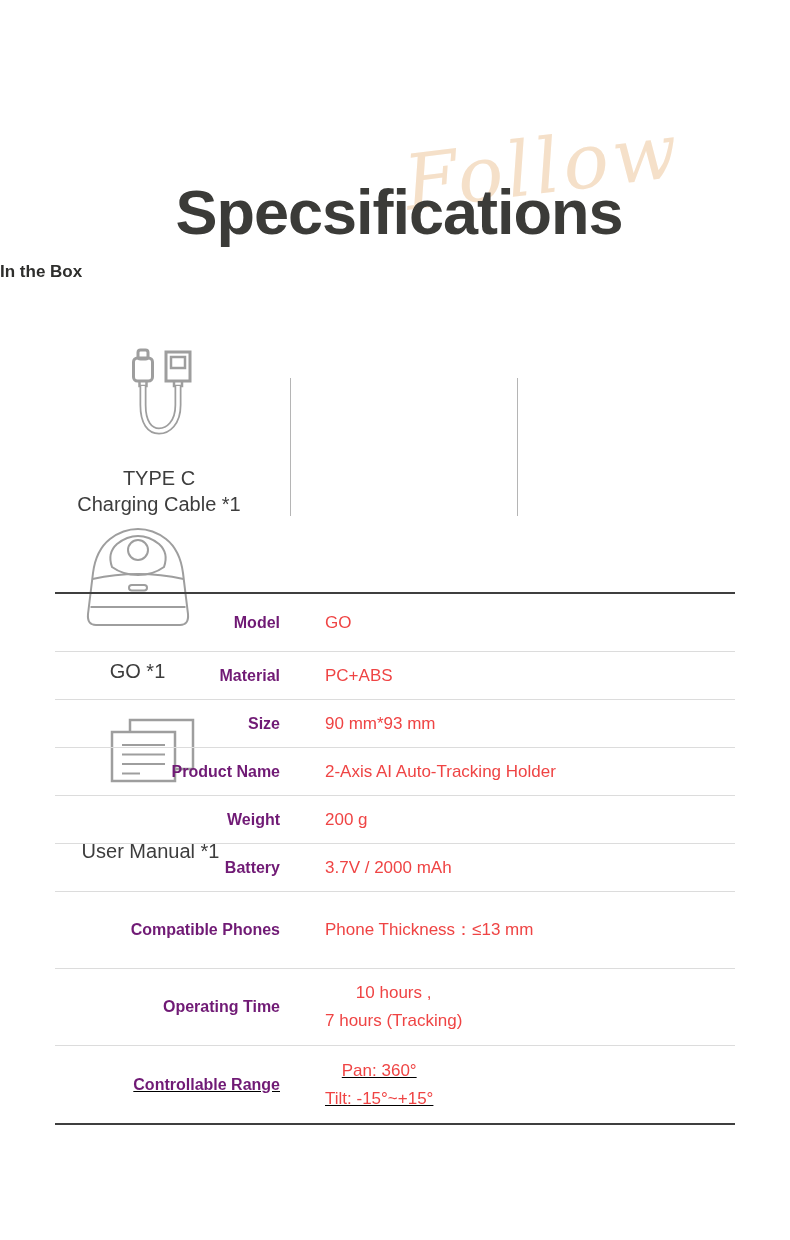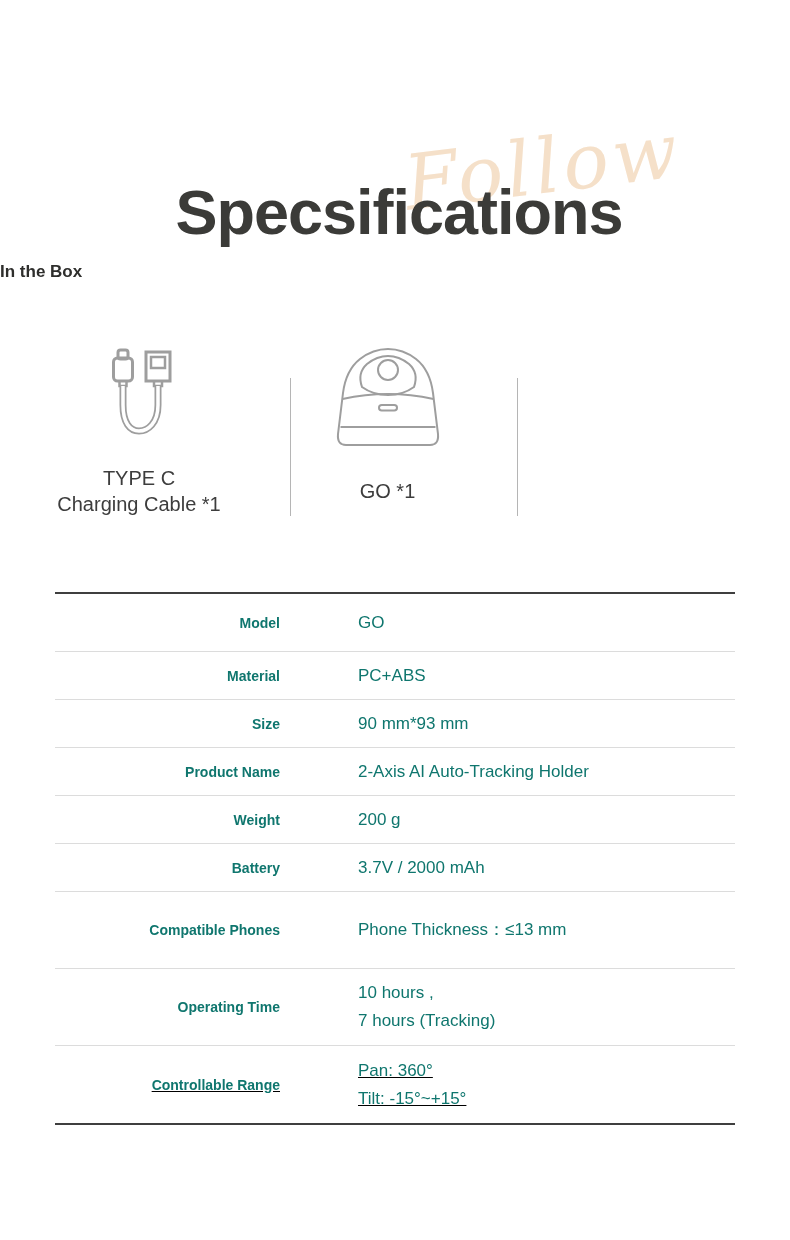--- a/index.html
+++ b/index.html
@@ -18,21 +18,21 @@
   .title {
     position:absolute; left:0; right:0; top:176px; z-index:2;
     text-align:center; font-size:63px; font-weight:700;
     color:#3b3b38; letter-spacing:-1px;padding-left:8px;
   }
   .subtitle {
     position:absolute; left:0; right:0; top:262px; z-index:2;
     text-align:left; font-size:17px; font-weight:700; color:#2e2e2c;
   }
   
-  .box-row { position:absolute; left:4px; top:340px; width:750px; display:flex; }
+  .box-row { position:absolute; left:24px; top:340px; width:750px; display:flex;flex-direction:column; }
   .box-col { display:flex; flex-direction:column; align-items:center; }
   .col-1 { width:270px; } .col-2 { width:227px; } .col-3 { width:253px; }
   .icon-area { height:112px; display:flex; align-items:center; justify-content:center; }
   .box-label {
     margin-top:10px; height:58px; display:flex; flex-direction:column;
     justify-content:center; text-align:center;
     font-size:20px; line-height:26px; color:#3d3d3d;
   }
   .box-label span { display:block; }
   .box-label span:empty { display:none; }
@@ -45,23 +45,23 @@
   }
   .spec-row {
     display:flex; align-items:center; min-height:48px;
     border-bottom:1px solid #dcdcdc;
   }
   .spec-row:first-child { min-height:58px; }
   .spec-row:last-child { border-bottom:none;text-decoration:underline; }
   .spec-row.tall { min-height:77px; }
   .spec-label {
     width:225px; text-align:right; flex-shrink:0;
-    font-size:14px; font-weight:700; color:#0f766e;
-  }
-  .spec-values { margin-left:78px; font-size:17px; color:#0f766e; line-height:28px; }
+    font-size:16px; font-weight:700; color:#701a75;
+  }
+  .spec-values { margin-left:45px; font-size:17px; color:#ef4444; line-height:28px;text-align:center; }
   .value-line:empty { display:none; }
   svg { display:block; }
 </style>
 </head>
 <body>
 
 <div class="page">
 
   <div class="watermark">Follow</div>
   <div class="title">Specsifications</div>
@@ -98,20 +98,36 @@
           <rect x="50" y="62" width="18" height="5.5" rx="2.75"></rect>
           <path d="M11.5 84 L106.5 84"></path>
         </svg>
       </div>
       <div class="box-label">
         <span>GO *1</span>
 
       </div>
     </div>
 
+    <div class="box-col col-3">
+      <div class="icon-area">
+        <svg width="96" height="78" viewBox="0 0 96 78" fill="none" stroke="#9e9e9e" stroke-width="2.5">
+          <rect x="27" y="3" width="63" height="49"></rect>
+          <rect x="9" y="15" width="63" height="49" fill="#ffffff"></rect>
+          <path d="M19 28 L62 28" stroke-width="2"></path>
+          <path d="M19 37.5 L62 37.5" stroke-width="2"></path>
+          <path d="M19 47 L62 47" stroke-width="2"></path>
+          <path d="M19 56.5 L37 56.5" stroke-width="2"></path>
+        </svg>
+      </div>
+      <div class="box-label">
+        <span>User Manual *1</span>
+
+      </div>
+    </div>
   </div>
 
   <div class="v-divider d1"></div>
   <div class="v-divider d2"></div>
 
   <div class="spec-table">
 
     <div class="spec-row">
       <div class="spec-label">Model</div>
       <div class="spec-values">

